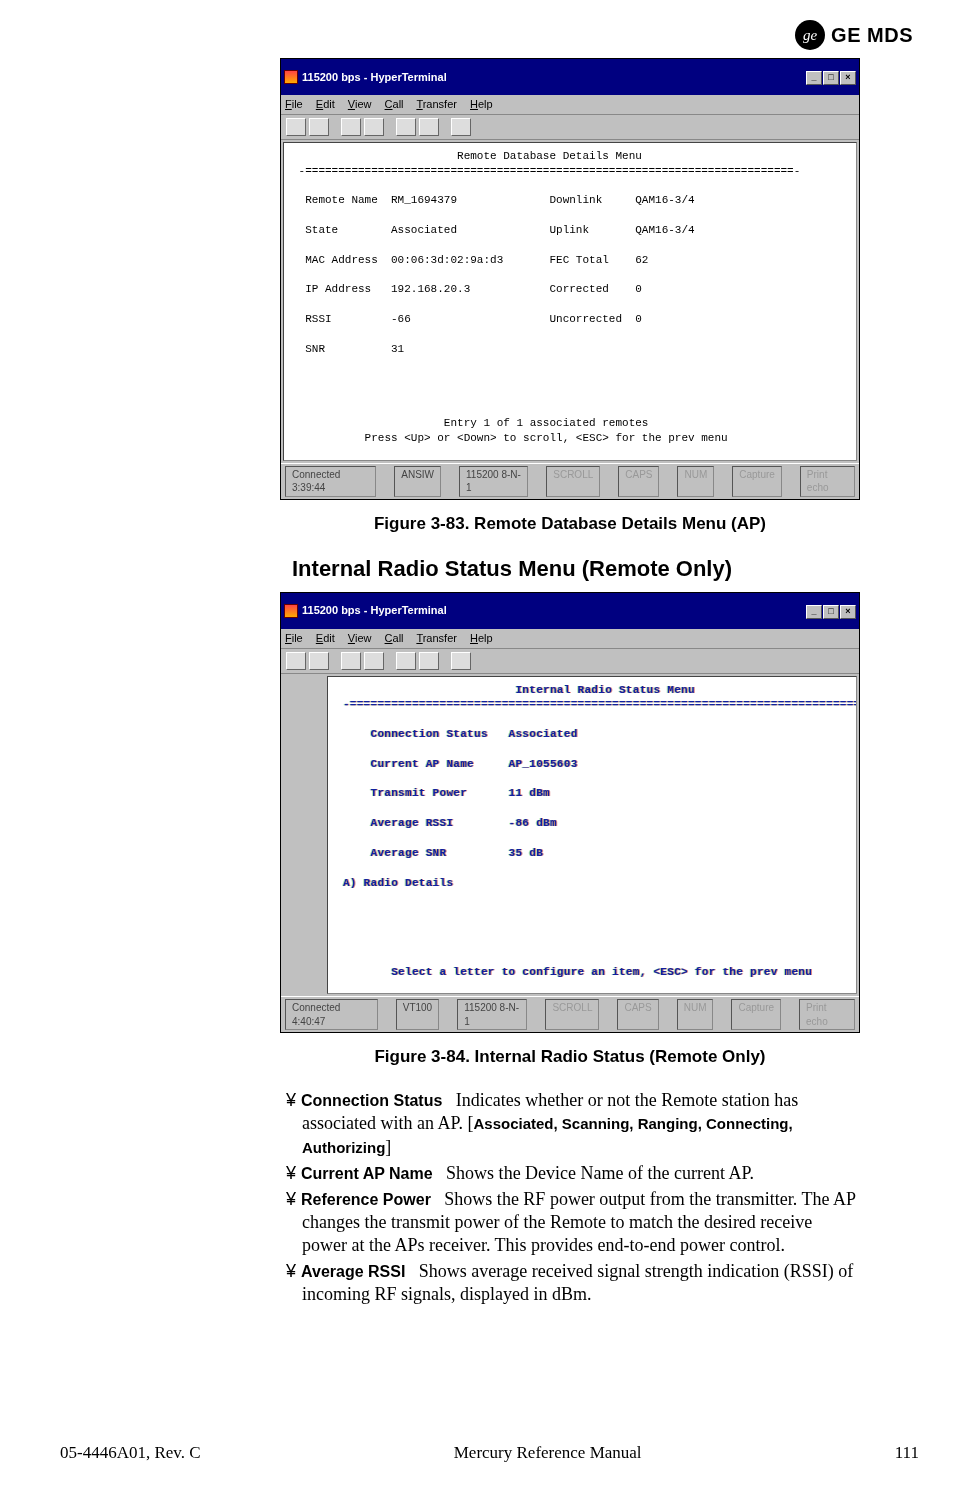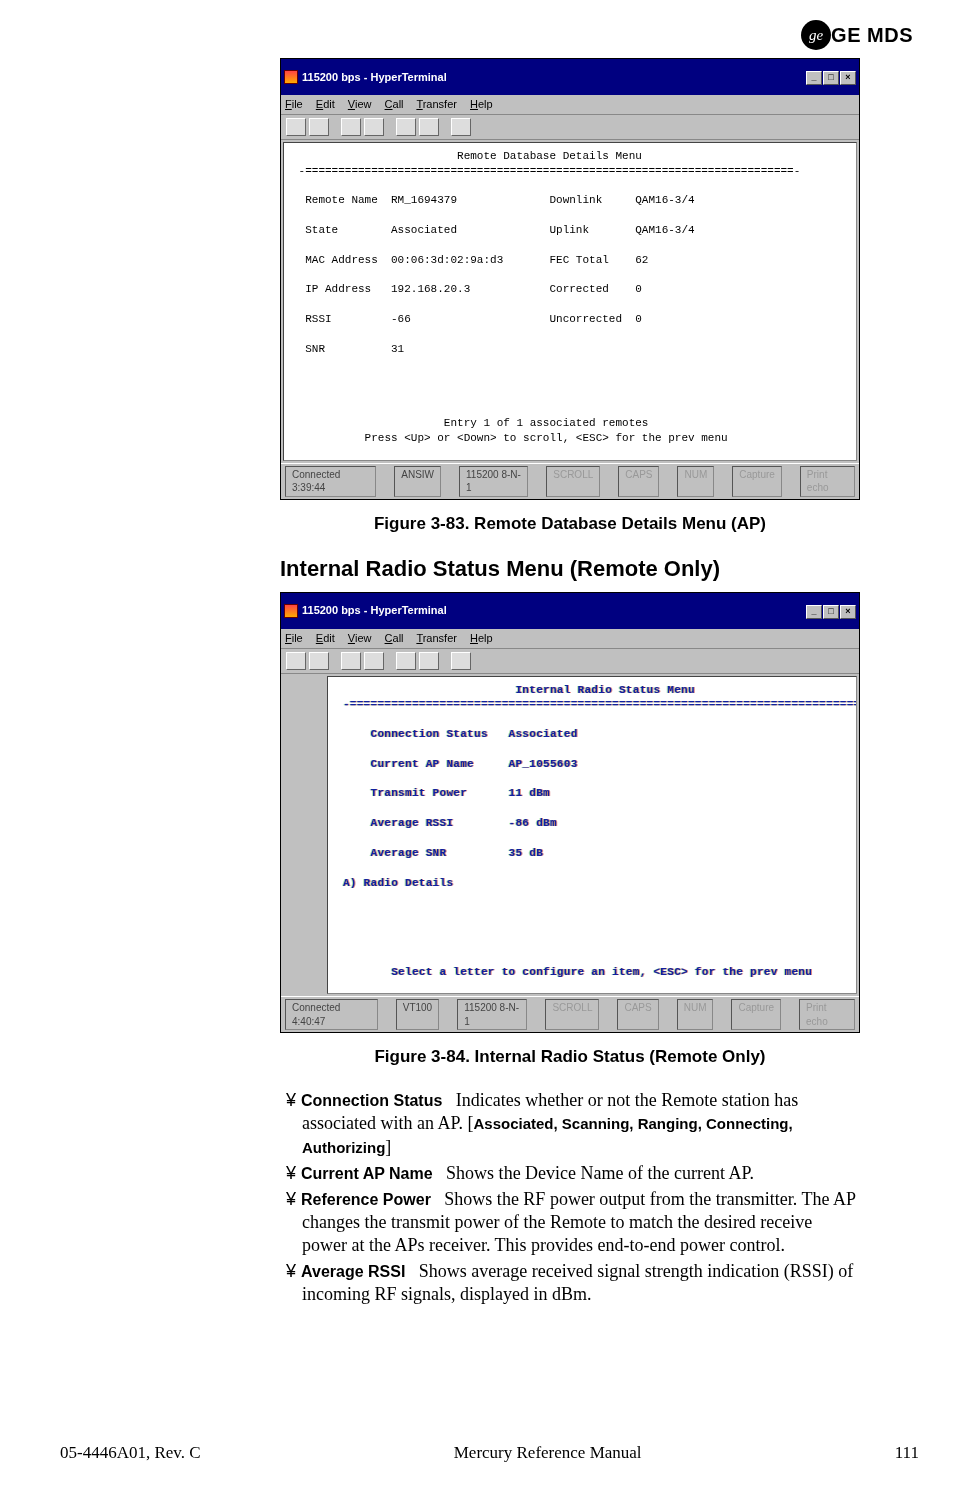--- a/index.html
+++ b/index.html
@@ -14,20 +14,21 @@
     position: relative;
     width: 979px;
     height: 1501px;
     box-sizing: border-box;
     padding: 20px 60px 40px 60px;
   }
   .header {
     display: flex;
     justify-content: flex-end;
     align-items: center;
+    gap: 6px;
     margin-bottom: 8px;
     padding-right: 6px;
   }
   .ge-logo {
     width: 30px;
     height: 30px;
     border-radius: 50%;
     background: #000;
     color: #fff;
     display: flex;
@@ -149,21 +150,21 @@
     font-family: Arial, Helvetica, sans-serif;
     font-weight: bold;
     font-size: 17px;
     text-align: center;
     margin: 6px 0 22px 0;
   }
   .section-heading {
     font-family: Arial, Helvetica, sans-serif;
     font-weight: bold;
     font-size: 22px;
-    margin: 0 0 10px 0;
+    margin: 0 0 10px 12px;
   }
 
   .bullets {
     font-size: 18px;
     line-height: 1.28;
     margin: 4px 0 17px 0;
     padding-left: 6px;
   }
   .bullets li {
     list-style: none;

